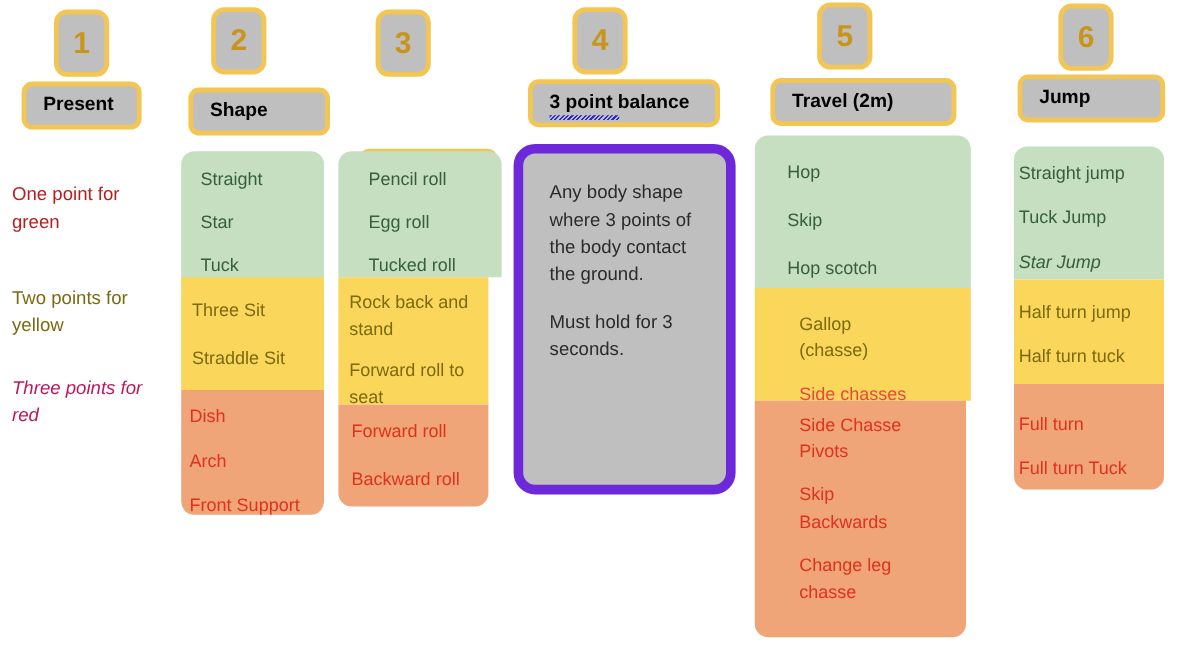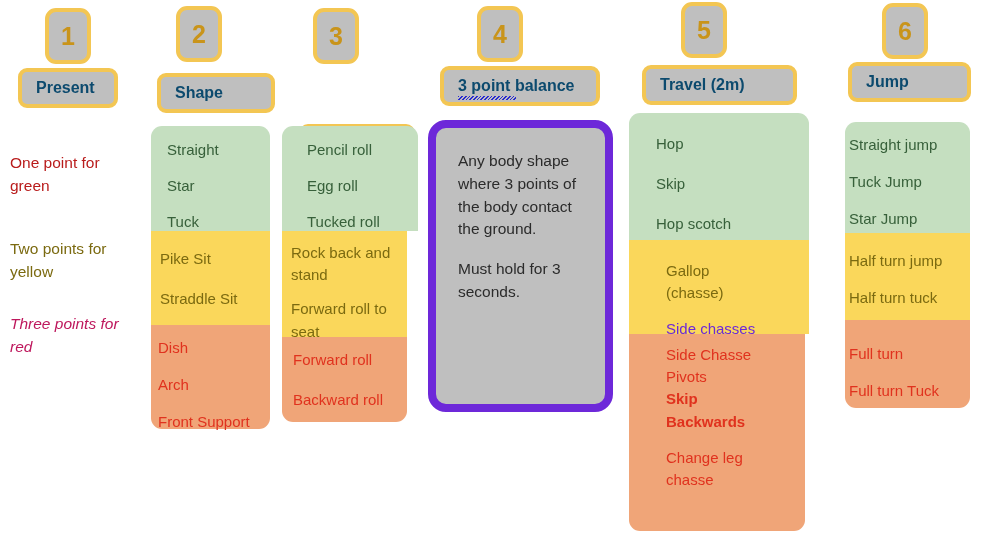--- a/index.html
+++ b/index.html
@@ -36,21 +36,21 @@
   
   .head-plate {
     position: absolute;
     background: #BFBFBF;
     border: 4px solid #F3C653;
     border-radius: 9px;
     box-sizing: border-box;
     height: 40px;
     display: flex;
     align-items: center;
-    color: #0c4a6e;
+    color: #000000;
     font-weight: bold;
     font-size: 16px;
     padding-left: 14px;
   }
   .head-plate .spell {
     position: relative;
     display: inline-block;
   }
   .head-plate .spell .squig {
     position: absolute;
@@ -154,21 +154,21 @@
 <div class="legend-item legend-green" style="left:10px; top:152px;">One point for green</div>
 <div class="legend-item legend-yellow" style="left:10px; top:238px;">Two points for yellow</div>
 <div class="legend-item legend-red" style="left:10px; top:313px;">Three points for red</div>
 
 <div class="block green rt" style="left:151px; top:126px; width:119px; height:115px; padding-left:16px;">
   <div class="item" style="margin-top:7px;">Straight</div>
   <div class="item" style="margin-top:21px;">Star</div>
   <div class="item" style="margin-top:21px;">Tuck</div>
 </div>
 <div class="block yellow" style="left:151px; top:231px; width:119px; height:94px; padding-left:9px;">
-  <div class="item" style="margin-top:11px;">Pike Sit</div>
+  <div class="item" style="margin-top:11px;">Three Sit</div>
   <div class="item" style="margin-top:25px;">Straddle Sit</div>
 </div>
 <div class="block red rb" style="left:151px; top:325px; width:119px; height:104px; padding-left:7px;">
   <div class="item" style="margin-top:6px;">Dish</div>
   <div class="item" style="margin-top:22px;">Arch</div>
   <div class="item" style="margin-top:22px;">Front Support</div>
 </div>
 
 <div class="block green rt" style="left:282px; top:126px; width:136px; height:105px; padding-left:25px;">
   <div class="item" style="margin-top:7px;">Pencil roll</div>
@@ -192,30 +192,30 @@
 <div class="block green rt" style="left:629px; top:113px; width:180px; height:127px; padding-left:27px;">
   <div class="item" style="margin-top:14px;">Hop</div>
   <div class="item" style="margin-top:25px;">Skip</div>
   <div class="item" style="margin-top:25px;">Hop scotch</div>
 </div>
 <div class="block yellow" style="left:629px; top:240px; width:180px; height:94px; padding-left:37px;">
   <div class="item" style="margin-top:11px; white-space:normal; line-height:1.48; width:90px;">Gallop (chasse)</div>
 </div>
 <div class="block red rb" style="left:629px; top:334px; width:176px; height:197px; padding-left:37px;">
   <div class="item" style="margin-top:1px; white-space:normal; line-height:1.48; width:110px;">Side Chasse Pivots</div>
-  <div class="item" style="white-space:normal; line-height:1.48; width:90px;font-weight:bold;">Skip Backwards</div>
+  <div class="item" style="margin-top:14px; white-space:normal; line-height:1.48; width:90px;">Skip Backwards</div>
   <div class="item" style="margin-top:14px; white-space:normal; line-height:1.48; width:100px;">Change leg chasse</div>
 </div>
 
-<div class="item" style="position:absolute; left:666px; top:321px; color:#6d28d9; font-size:15px; line-height:1;text-align:center;">Side chasses</div>
+<div class="item" style="position:absolute; left:666px; top:321px; color:#ef4444; font-size:15px; line-height:1;text-align:center;">Side chasses</div>
 
 <div class="block green rt" style="left:845px; top:122px; width:125px; height:111px; padding-left:4px;">
   <div class="item" style="margin-top:6px;">Straight jump</div>
   <div class="item" style="margin-top:22px;">Tuck Jump</div>
-  <div class="item" style="margin-top:22px;">Star Jump</div>
+  <div class="item" style="margin-top:22px;font-style:italic;">Star Jump</div>
 </div>
 <div class="block yellow" style="left:845px; top:233px; width:125px; height:87px; padding-left:4px;">
   <div class="item" style="margin-top:11px;">Half turn jump</div>
   <div class="item" style="margin-top:22px;">Half turn tuck</div>
 </div>
 <div class="block red rb" style="left:845px; top:320px; width:125px; height:88px; padding-left:4px;">
   <div class="item" style="margin-top:17px;">Full turn</div>
   <div class="item" style="margin-top:22px;">Full turn Tuck</div>
 </div>
 

